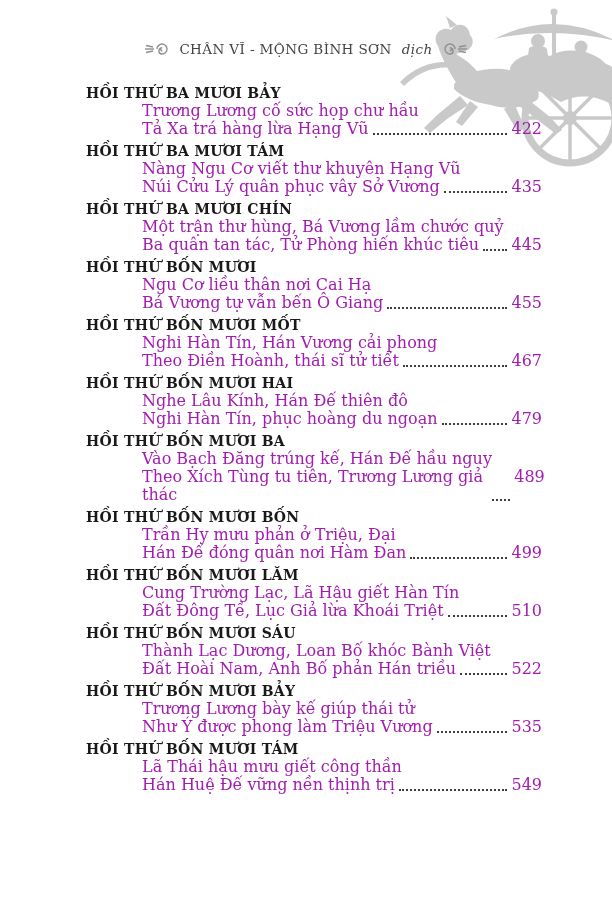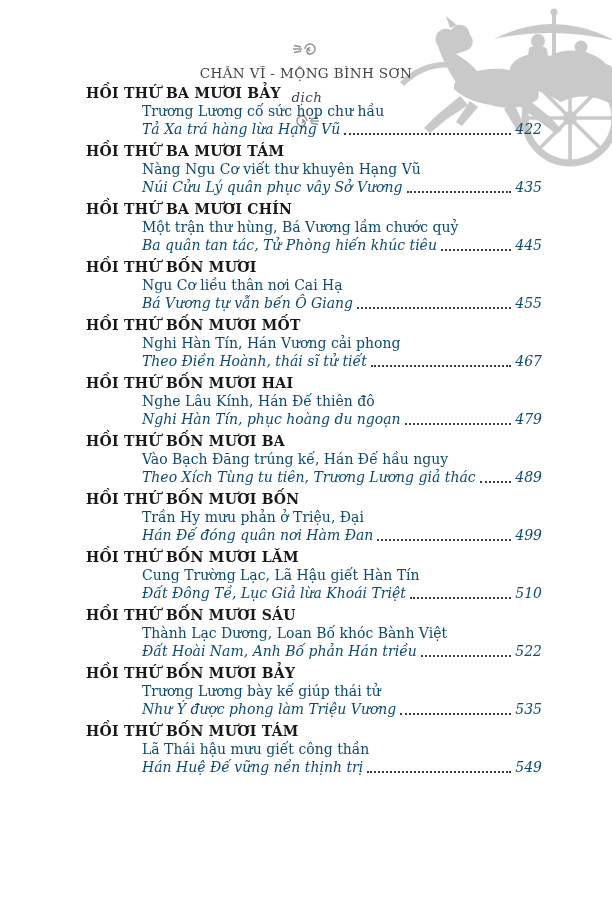--- a/index.html
+++ b/index.html
@@ -14,21 +14,20 @@
   .page { position: absolute; inset: 0; }
 
   
   .page-header {
     position: absolute; top: 41px; left: 0; width: 100%;
     display: flex; align-items: center; justify-content: center;
     gap: 8px;
     font-size: 13.5px; letter-spacing: 0.4px;
     color: #434343;
     white-space: nowrap;
-    flex-direction: column;
   }
   .page-header .suffix { font-style: italic; margin-left: 2px; }
   .flourish { width: 26px; height: 16px; display: inline-block; }
   .flourish.right { transform: scaleX(-1); }
 
   
   .chariot {
     position: absolute; top: 4px; right: -22px;
     width: 236px; height: 172px;
     pointer-events: none;
@@ -40,24 +39,24 @@
   }
   .entry { margin-bottom: 4px; }
   .entry-heading {
     font-weight: bold;
     font-size: 14px; line-height: 18px;
     letter-spacing: 0.3px;
     color: #191919;
   }
   .entry-line1, .entry-line2row {
     padding-left: 56px;
-    font-size: 14px; line-height: 18px;
-    color: #0c4a6e;
-  }
-  .entry-line2row { display: flex; align-items: baseline; font-style: italic; }
+    font-size: 16px; line-height: 18px;
+    color: #a21caf;
+  }
+  .entry-line2row { display: flex; align-items: baseline; }
   .entry-line2row .dots {
     flex: 1; min-width: 18px;
     border-bottom: 2px dotted #3d3d3d;
     margin: 0 4px 3px 4px;
     align-self: flex-end;
   }
   .entry-line2row .pg { min-width: 24px; text-align: center; }
 </style>
 </head>
 <body>

